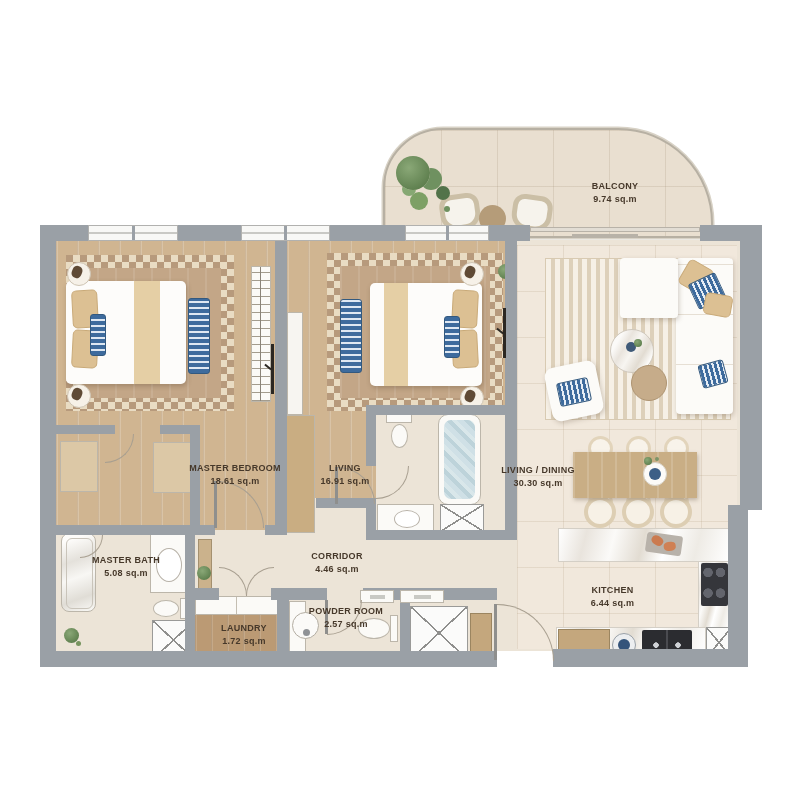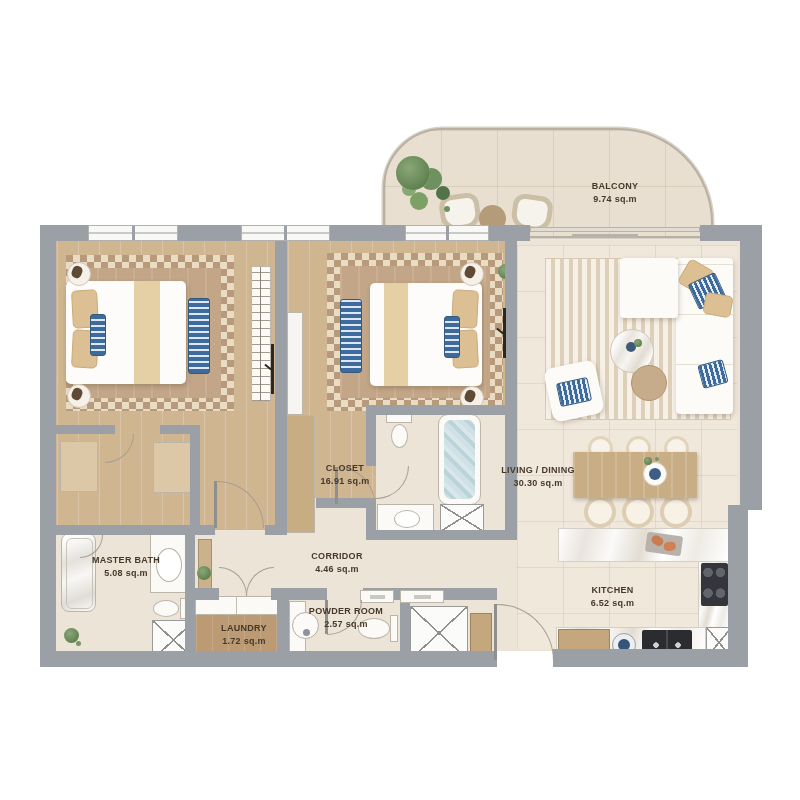--- a/index.html
+++ b/index.html
@@ -89,20 +89,24 @@
   <div class="a bluestripe-v" style="left:90px;top:314px;width:14px;height:40px;z-index:4;"></div>
   <div class="a bluestripe-v" style="left:188px;top:298px;width:20px;height:74px;z-index:3;"></div>
   <div class="nstand" style="left:67px;top:262px;"></div>
   <div class="lamp" style="left:72px;top:266px;z-index:4;"></div>
   <div class="nstand" style="left:67px;top:384px;"></div>
   <div class="lamp" style="left:72px;top:388px;z-index:4;"></div>
   <div class="whitebox" style="left:251px;top:266px;width:20px;height:136px;
        background-image:linear-gradient(90deg,rgba(0,0,0,0) calc(50% - .5px),#8a8378 calc(50% - .5px) calc(50% + .5px),rgba(0,0,0,0) calc(50% + .5px)),repeating-linear-gradient(0deg,#a39c8e 0 1px,rgba(0,0,0,0) 1px 8px);"></div>
   <div class="tv" style="left:271px;top:344px;width:3px;height:50px;"></div>
   <div class="tv" style="left:264px;top:366px;width:8px;height:2px;transform:rotate(40deg);"></div>
+  <div class="label" style="left:180px;top:462px;width:110px;">
+    <span>MASTER BEDROOM</span>
+    <span>18.61 sq.m</span>
+  </div>
 
   <div class="whitebox shelf-lines" style="left:60px;top:441px;width:38px;height:51px;background:#dcc8a6;"></div>
   <div class="whitebox shelf-lines" style="left:153px;top:442px;width:38px;height:51px;background:#dcc8a6;"></div>
 
   <div class="rug" style="left:327px;top:253px;width:176px;height:158px;">
     <div class="rug-in"></div>
   </div>
   <div class="bed" style="left:370px;top:283px;width:112px;height:103px;"></div>
   <div class="a" style="left:384px;top:283px;width:24px;height:103px;background:#e5cfa5;z-index:4;"></div>
   <div class="pillow" style="left:452px;top:290px;width:24px;height:36px;transform:rotate(3deg);"></div>
@@ -112,21 +116,21 @@
   <div class="nstand" style="left:460px;top:262px;"></div>
   <div class="lamp" style="left:465px;top:266px;z-index:4;"></div>
   <div class="nstand" style="left:460px;top:386px;"></div>
   <div class="lamp" style="left:465px;top:390px;z-index:4;"></div>
   <div class="whitebox" style="left:287px;top:312px;width:16px;height:103px;background:#f7f5f1;"></div>
   <div class="whitebox shelf-lines" style="left:279px;top:415px;width:36px;height:118px;background:#c9ad82;z-index:4;"></div>
   <div class="tv" style="left:503px;top:308px;width:3px;height:50px;"></div>
   <div class="tv" style="left:496px;top:330px;width:8px;height:2px;transform:rotate(40deg);"></div>
   <div class="plant greenblob" style="left:498px;top:264px;width:15px;height:15px;box-shadow:6px 9px 0 -4px #77945f;"></div>
   <div class="label" style="left:305px;top:462px;width:80px;">
-    <span>CLOSET</span>
+    <span>LIVING</span>
     <span>16.91 sq.m</span>
   </div>
 
   <div class="whitebox" style="left:386px;top:414px;width:26px;height:9px;"></div>
   <div class="whitebox" style="left:391px;top:424px;width:17px;height:24px;border-radius:50% 50% 50% 50%;"></div>
   <div class="whitebox" style="left:438px;top:414px;width:43px;height:91px;border-radius:10px;">
     <div class="a" style="left:5px;top:5px;width:31px;height:79px;border-radius:7px;
                 background:repeating-linear-gradient(45deg,#cfe0e6 0 5px,#bdd3da 5px 9px,#d9e7ea 9px 13px);"></div>
   </div>
   <div class="whitebox" style="left:377px;top:504px;width:57px;height:27px;">
@@ -189,21 +193,21 @@
   <div class="a" style="left:612px;top:633px;width:24px;height:24px;border-radius:50%;background:#eceef0;border:1px solid #9aa1a8;box-sizing:border-box;z-index:4;">
     <div class="a" style="left:5px;top:5px;width:12px;height:12px;border-radius:50%;background:#35547a;"></div>
   </div>
   <div class="a" style="left:642px;top:630px;width:50px;height:26px;background:#2b2c30;border-radius:2px;z-index:4;
               background-image:linear-gradient(90deg,rgba(0,0,0,0) calc(50% - 1px),#4a4b50 calc(50% - 1px) calc(50% + 1px),rgba(0,0,0,0) calc(50% + 1px)),
                                radial-gradient(circle at 28% 58%,#cfd2d6 0 2.5px,rgba(0,0,0,0) 3px),
                                radial-gradient(circle at 72% 58%,#cfd2d6 0 2.5px,rgba(0,0,0,0) 3px);"></div>
   <div class="xbox" style="left:706px;top:627px;width:26px;height:31px;"></div>
   <div class="label" style="left:570px;top:584px;width:85px;">
     <span>KITCHEN</span>
-    <span>6.52 sq.m</span>
+    <span>6.44 sq.m</span>
   </div>
 
   <div class="whitebox" style="left:61px;top:533px;width:35px;height:79px;border-radius:8px;
        background:linear-gradient(160deg,#fdfcfa 10%,#e4e1db 35%,#f8f7f4 55%,#e0ddd6 80%,#fbfaf7 100%);">
     <div class="a" style="left:4px;top:4px;width:25px;height:69px;border:1px solid #c9c4ba;border-radius:6px;"></div>
   </div>
   <div class="whitebox" style="left:150px;top:533px;width:36px;height:60px;">
     <div class="a" style="left:5px;top:14px;width:24px;height:32px;border:1px solid #b8b2a8;border-radius:50%;background:#fff;"></div>
   </div>
   <div class="whitebox" style="left:153px;top:600px;width:26px;height:17px;border-radius:50%;"></div>

